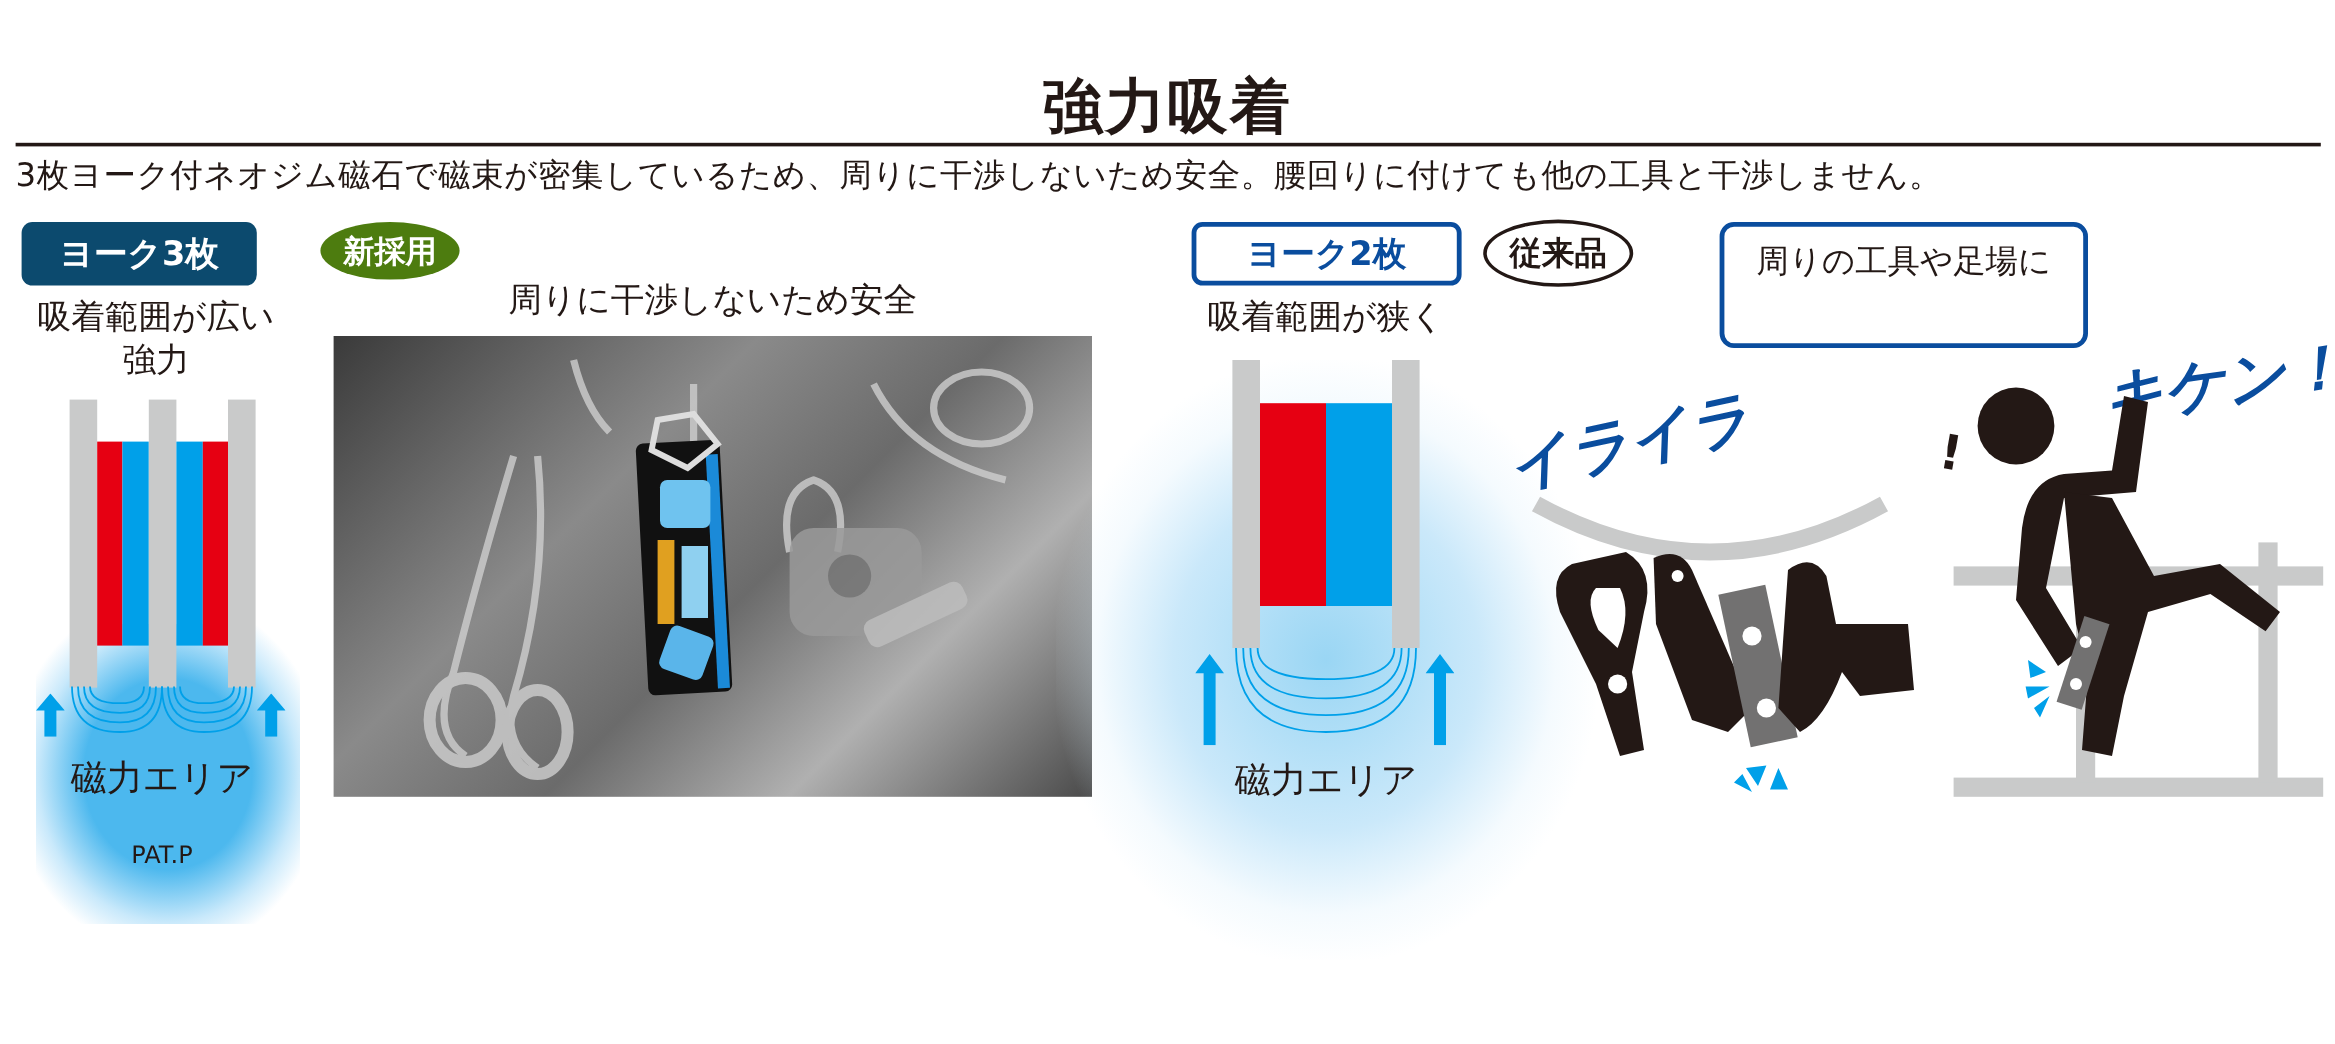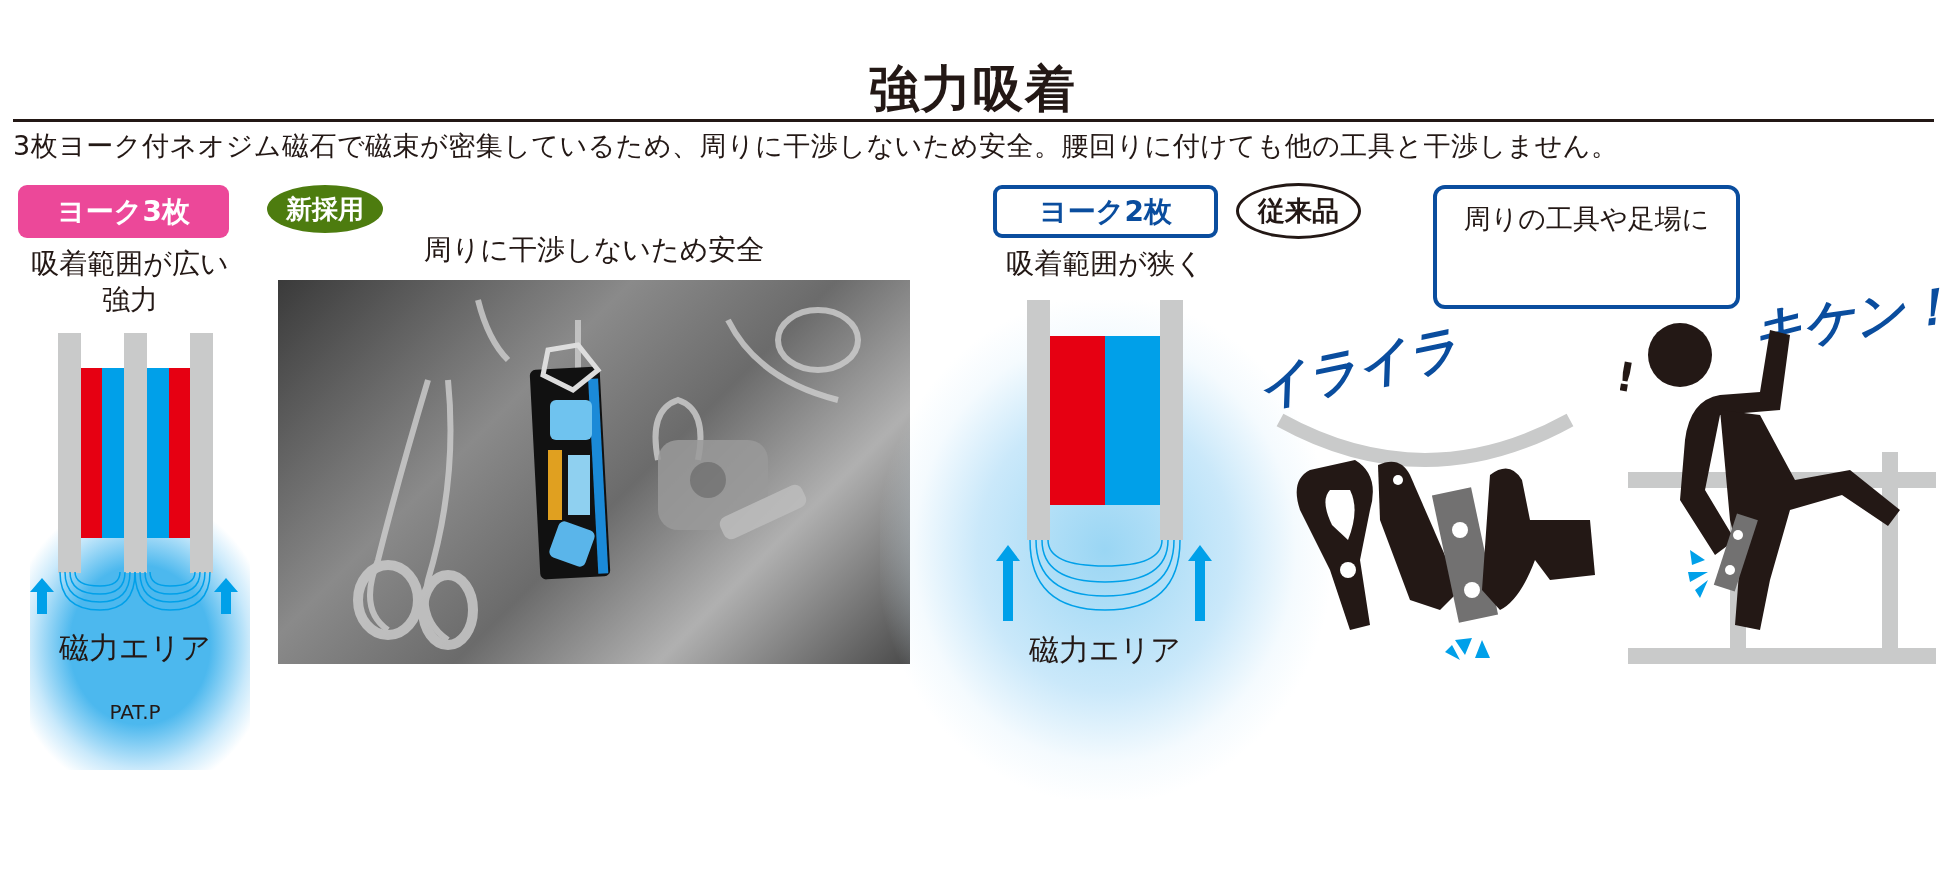--- a/index.html
+++ b/index.html
@@ -4,25 +4,25 @@
 <style>
   * { box-sizing: border-box; margin: 0; padding: 0; }
   html, body { width: 1946px; height: 870px; background: #ffffff; overflow: hidden; }
   body { position: relative; font-family: "DejaVu Sans", "Liberation Sans", sans-serif; color: #231815; }
   .abs { position: absolute; }
 
   .title { left: 0; top: 56px; width: 1946px; text-align: center; font-size: 50px; font-weight: bold; letter-spacing: 2px; }
   .divider { left: 13px; top: 119px; width: 1921px; height: 3px; background: #231815; }
   .desc { left: 13px; top: 128px; font-size: 27px; white-space: nowrap; letter-spacing: 0.5px; }
 
-  .badge-solid { left: 18px; top: 185px; width: 211px; height: 53px; background: #ec4899; border-radius: 9px; color: #fff; font-size: 28px; font-weight: bold; display: flex; align-items: center; justify-content: center; }
+  .badge-solid { left: 18px; top: 185px; width: 196px; height: 53px; background: #0c4a6e; border-radius: 9px; color: #fff; font-size: 28px; font-weight: bold; display: flex; align-items: center; justify-content: center; }
   .badge-new { left: 267px; top: 185px; width: 116px; height: 48px; background: #4d7c0f; border-radius: 50%; color: #fff; font-size: 26px; font-weight: bold; display: flex; align-items: center; justify-content: center; }
   .badge-outline { left: 993px; top: 185px; width: 225px; height: 53px; border: 4px solid #0a4d9e; border-radius: 9px; color: #0a4d9e; font-size: 28px; font-weight: bold; display: flex; align-items: center; justify-content: center; background: #fff; text-align: center; }
   .badge-oval { left: 1236px; top: 183px; width: 125px; height: 56px; border: 3px solid #231815; border-radius: 50%; font-size: 27px; font-weight: bold; display: flex; align-items: center; justify-content: center; text-align: center; }
-  .callout { left: 1433px; top: 185px; width: 307px; height: 124px; border: 4px solid #0a4d9e; border-radius: 12px; font-size: 27px; text-align: center; line-height: 36px; padding-top: 12px; background: #fff; }
+  .callout { left: 1433px; top: 185px; width: 307px; height: 105px; border: 4px solid #0a4d9e; border-radius: 12px; font-size: 27px; text-align: center; line-height: 36px; padding-top: 12px; background: #fff; }
 
   .caption { font-size: 28px; text-align: center; line-height: 36px; }
   .cap-left { left: 10px; top: 246px; width: 240px; }
   .cap-photo { left: 278px; top: 232px; width: 632px; }
   .cap-mid { left: 960px; top: 246px; width: 290px; }
 
   .glow-left { left: 30px; top: 520px; width: 220px; height: 250px; background: radial-gradient(ellipse at center, #4cb8ee 0%, #4cb8ee 45%, rgba(120,200,245,0.4) 70%, rgba(255,255,255,0) 85%); }
   .glow-mid { left: 880px; top: 300px; width: 450px; height: 500px; background: radial-gradient(ellipse at center, rgba(120,200,240,0.75) 0%, rgba(150,210,245,0.5) 40%, rgba(220,240,252,0.3) 60%, rgba(255,255,255,0) 72%); }
 
   .yoke { background: #c9caca; }

